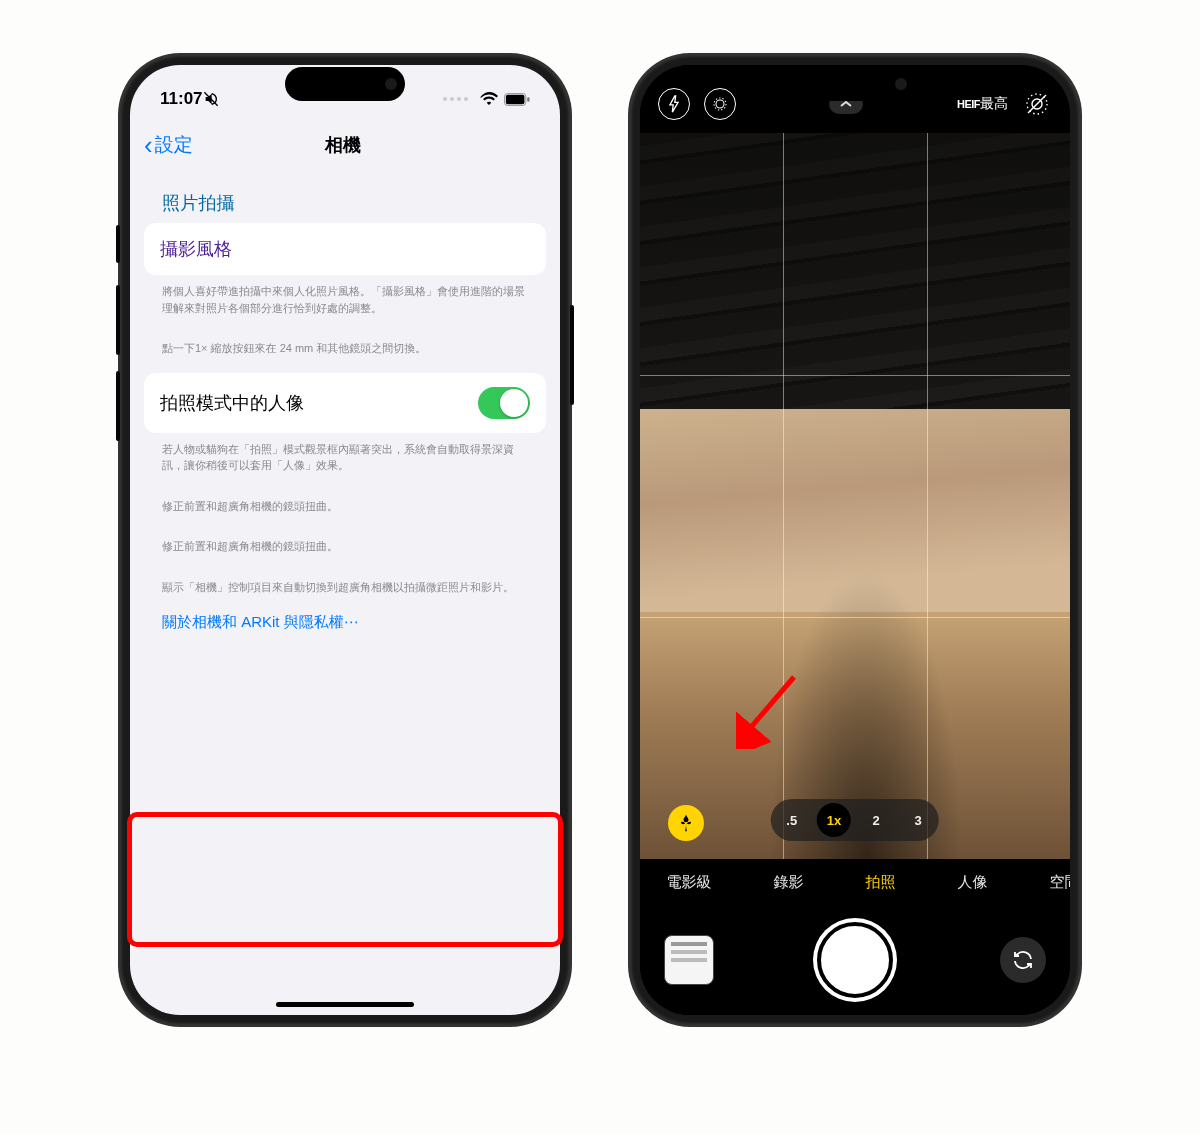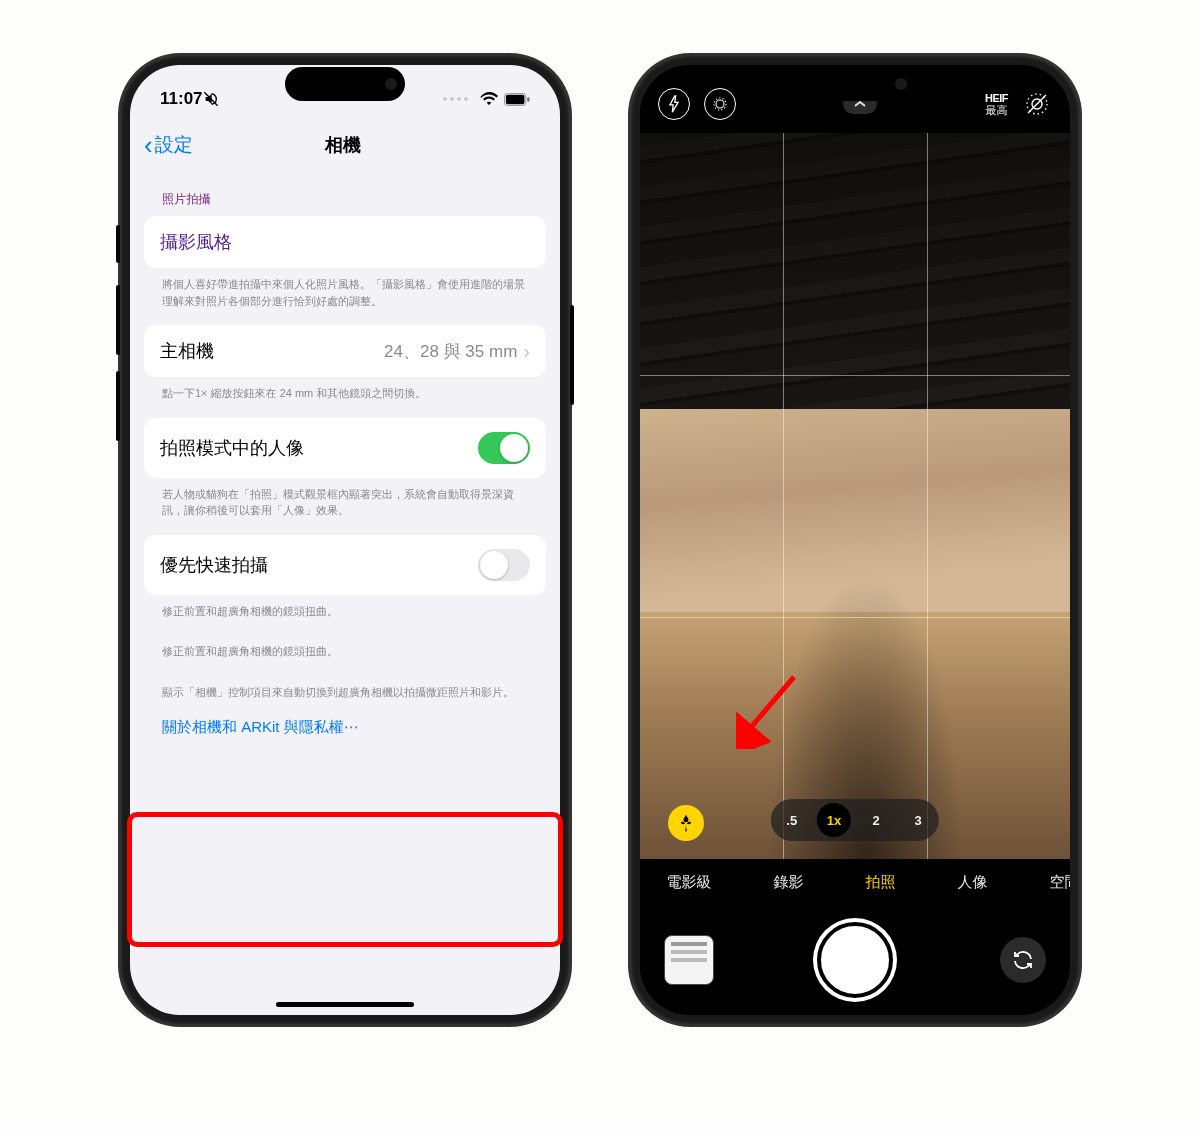--- a/index.html
+++ b/index.html
@@ -77,21 +77,21 @@
   .back-btn { display:flex; align-items:center; color:#007aff; font-size:19px; gap:2px;}
   .back-chevron { font-size:26px; font-weight:400; line-height:1;}
   .nav-title {
     position:absolute; left:0; right:4px; text-align:center;
     font-size:18px; font-weight:600; color:#000; pointer-events:none;
   }
   .content {
     flex:1; overflow:auto; padding:0 14px;
   }
   .section-header {
-    font-size:12px; color:#701a75; padding:22px 18px 8px; letter-spacing:0.2px;
+    font-size:18px; color:#0369a1; padding:22px 18px 8px; letter-spacing:0.2px;
   }
   .row-group { background:#fff; border-radius:12px; overflow:hidden; }
   .row {
     display:flex; align-items:center; justify-content:space-between;
     padding:14px 16px; min-height:48px; font-size:18px; color:#000;
   }
   .row.link { color:#4c1d95; }
   .row .value { color:#8a8a8e; font-size:17px; display:flex; align-items:center; gap:6px;}
   .chevron-right { color:#c5c5c7; font-size:20px; }
   .footer-text {
@@ -126,23 +126,23 @@
   }
   .cam-top-left, .cam-top-right { display:flex; gap:14px; align-items:center;}
   .cam-icon-btn {
     width:32px; height:32px; border-radius:50%; border:1.5px solid #fff;
     display:flex; align-items:center; justify-content:center; color:#fff; font-size:14px;
   }
   .cam-expand {
     width:34px; height:20px; background:#2a2a2a; border-radius:10px;
     display:flex; align-items:center; justify-content:center; color:#ddd;
   }
-  .heif-badge { color:#fff; font-size:11px; display:flex; flex-direction:column; align-items:center; line-height:1.1;}
+  .heif-badge { color:#fff; font-size:11px; display:flex; flex-direction:row; align-items:center; line-height:1.1;}
   .heif-badge .top{font-weight:700; font-family:sans-serif; letter-spacing:-0.5px;}
-  .heif-badge .bot{font-size:11px;}
+  .heif-badge .bot{font-size:14px;}
   .liveoff{
     width:30px;height:30px;border-radius:50%;display:flex;align-items:center;justify-content:center;
   }
   .viewfinder {
     flex:1; position:relative; overflow:hidden;
     background:linear-gradient(180deg,#3d3931 0%, #3a362e 38%, #a98d66 38%, #c5a578 58%, #8f6d49 100%);
   }
   .vf-top{
     position:absolute; top:0; left:0; right:0; height:38%;
     background:
@@ -259,47 +259,32 @@
         <div class="section-header">照片拍攝</div>
 
         <div class="row-group">
           <div class="row link">
             <span>攝影風格</span>
           </div>
         </div>
         <div class="footer-text">將個人喜好帶進拍攝中來個人化照片風格。「攝影風格」會使用進階的場景理解來對照片各個部分進行恰到好處的調整。</div>
 
         <div style="height:12px"></div>
-        <div class="row-group">
-          <div class="row">
-            <span>主相機</span>
-            <span class="value">
-              <span>24、28 與 35 mm</span>
-              <span class="chevron-right">›</span>
-            </span>
-          </div>
-        </div>
         <div class="footer-text">點一下1× 縮放按鈕來在 24 mm 和其他鏡頭之間切換。</div>
 
         <div style="height:12px"></div>
         <div class="row-group">
           <div class="row">
             <span>拍照模式中的人像</span>
             <div class="toggle on"></div>
           </div>
         </div>
         <div class="footer-text">若人物或貓狗在「拍照」模式觀景框內顯著突出，系統會自動取得景深資訊，讓你稍後可以套用「人像」效果。</div>
 
         <div style="height:12px"></div>
-        <div class="row-group">
-          <div class="row">
-            <span>優先快速拍攝</span>
-            <div class="toggle off"></div>
-          </div>
-        </div>
         <div class="footer-text">修正前置和超廣角相機的鏡頭扭曲。</div>
 
         <div style="height:12px"></div>
         <div class="footer-text">修正前置和超廣角相機的鏡頭扭曲。</div>
 
         <div style="height:12px"></div>
         <div class="footer-text" id="macro-footer">顯示「相機」控制項目來自動切換到超廣角相機以拍攝微距照片和影片。</div>
 
         <div class="privacy-link">關於相機和 ARKit 與隱私權⋯</div>
       </div>

